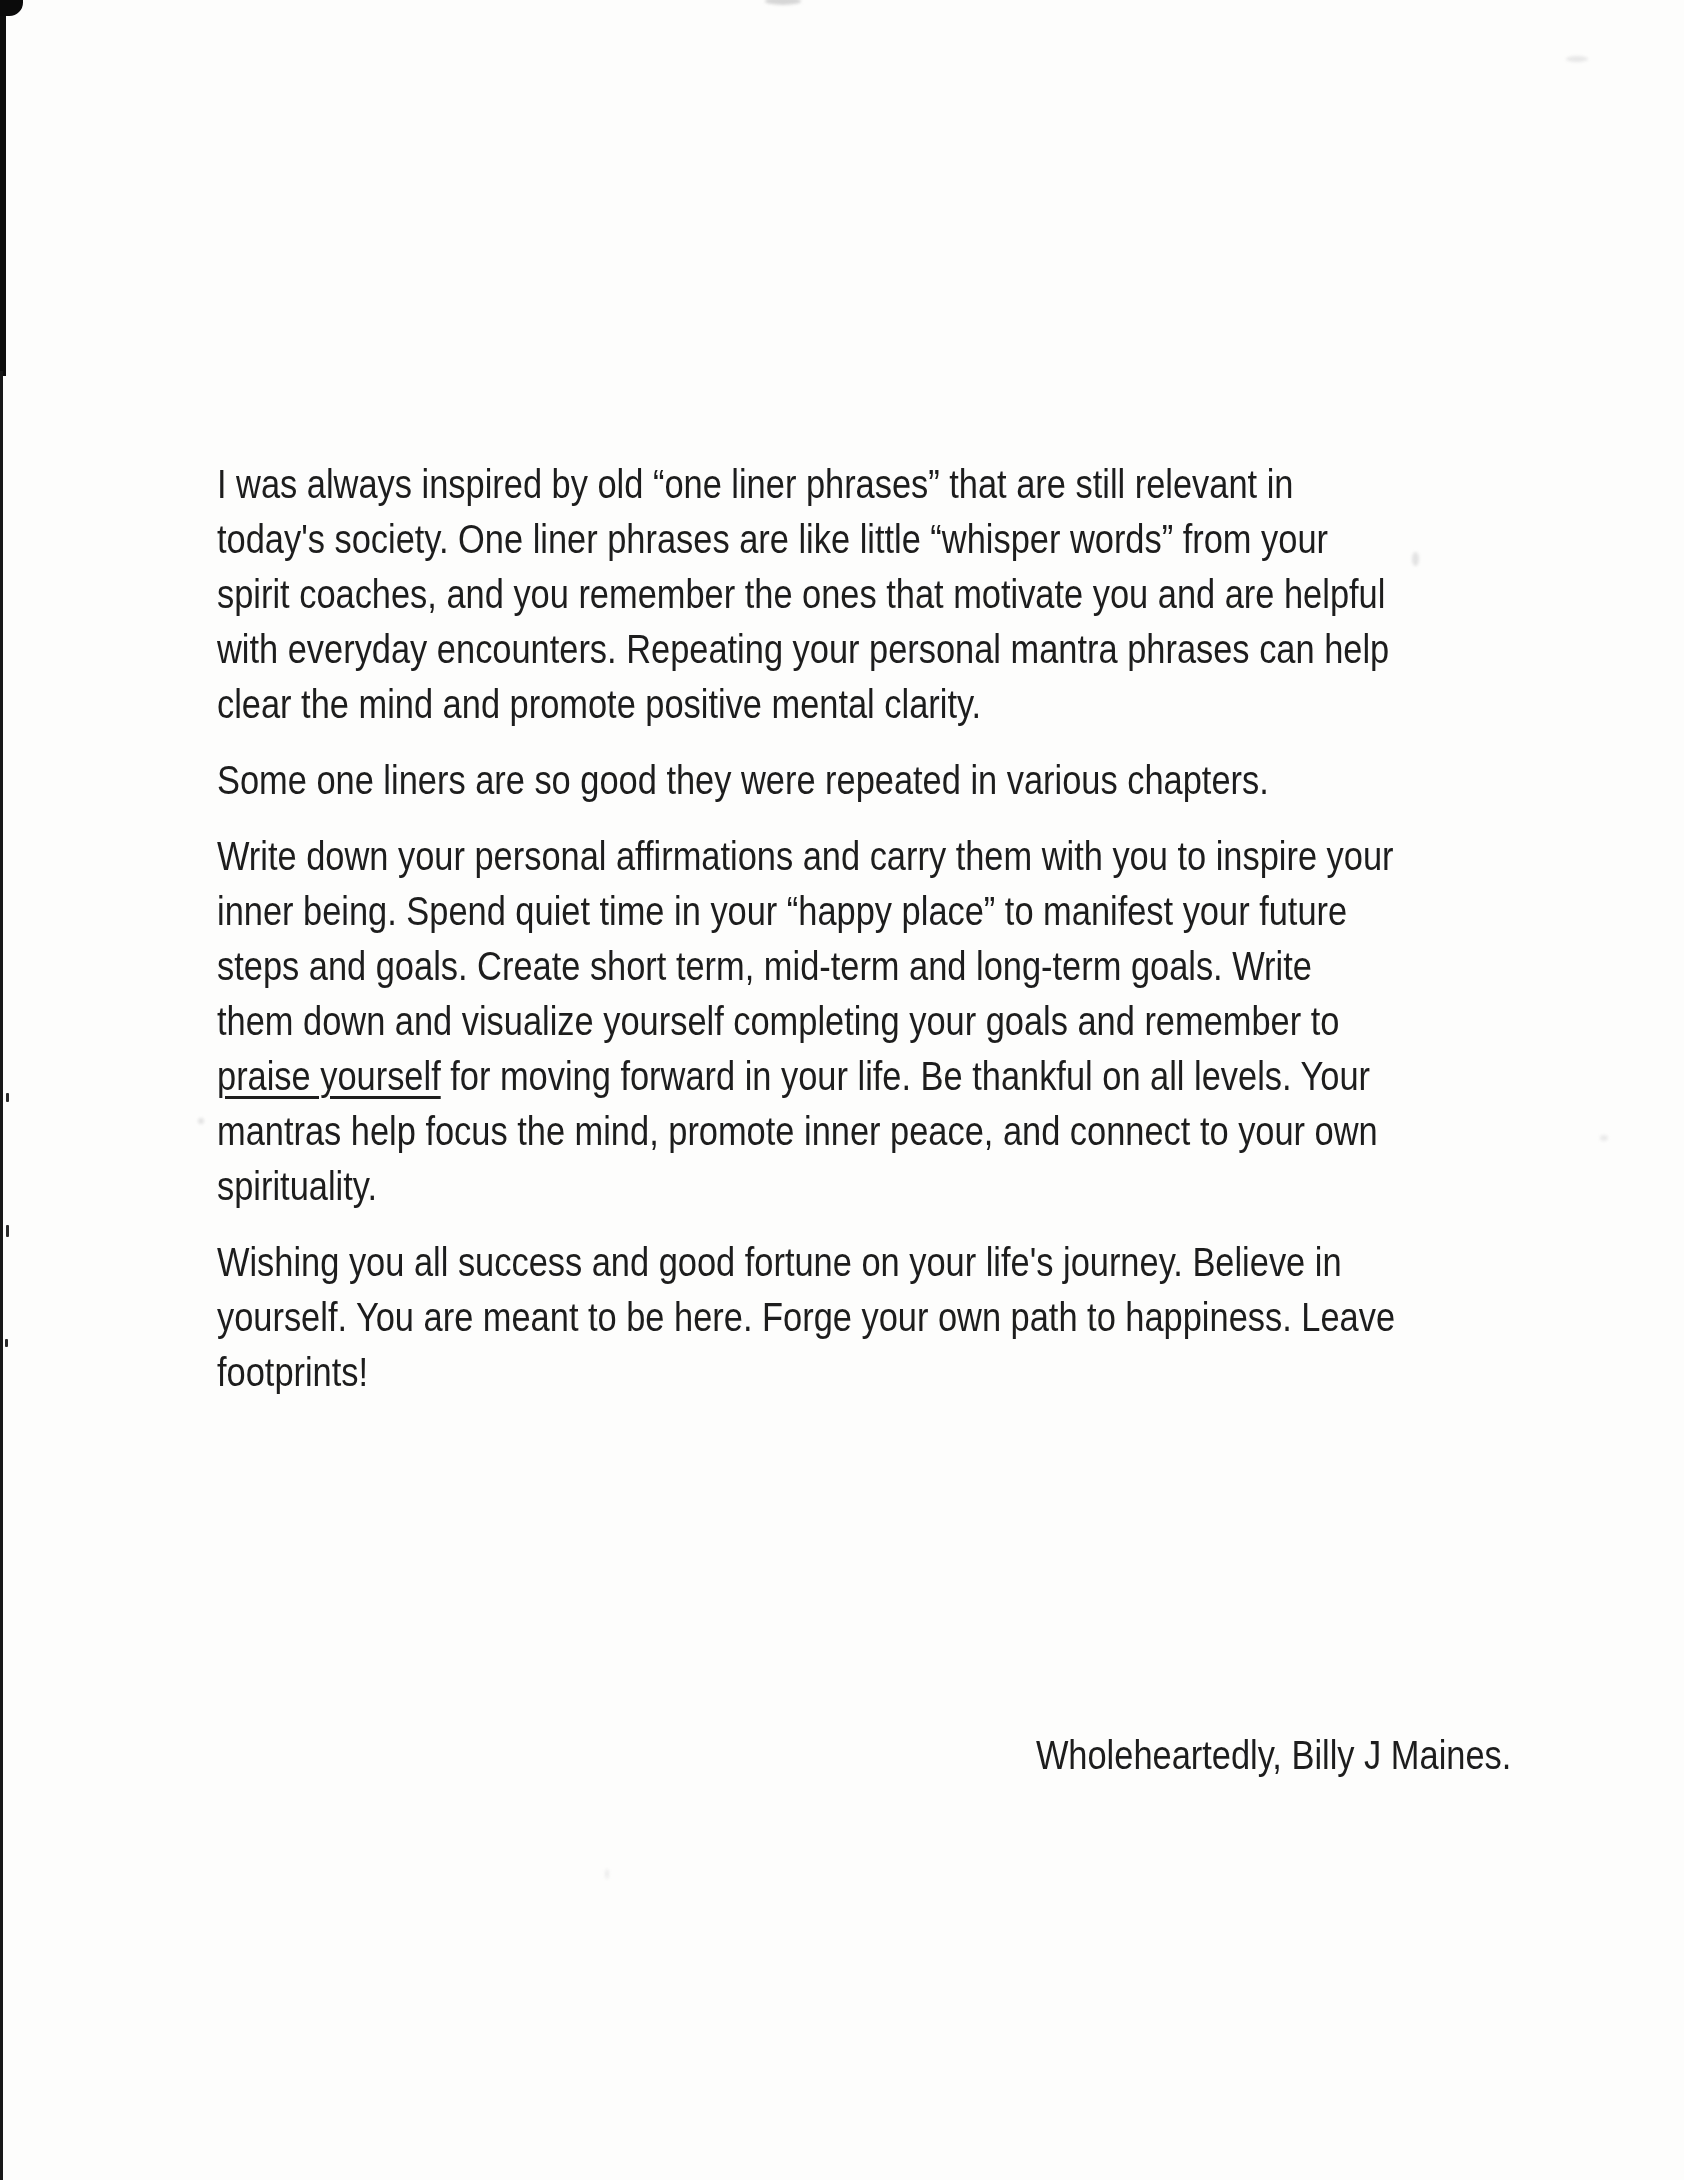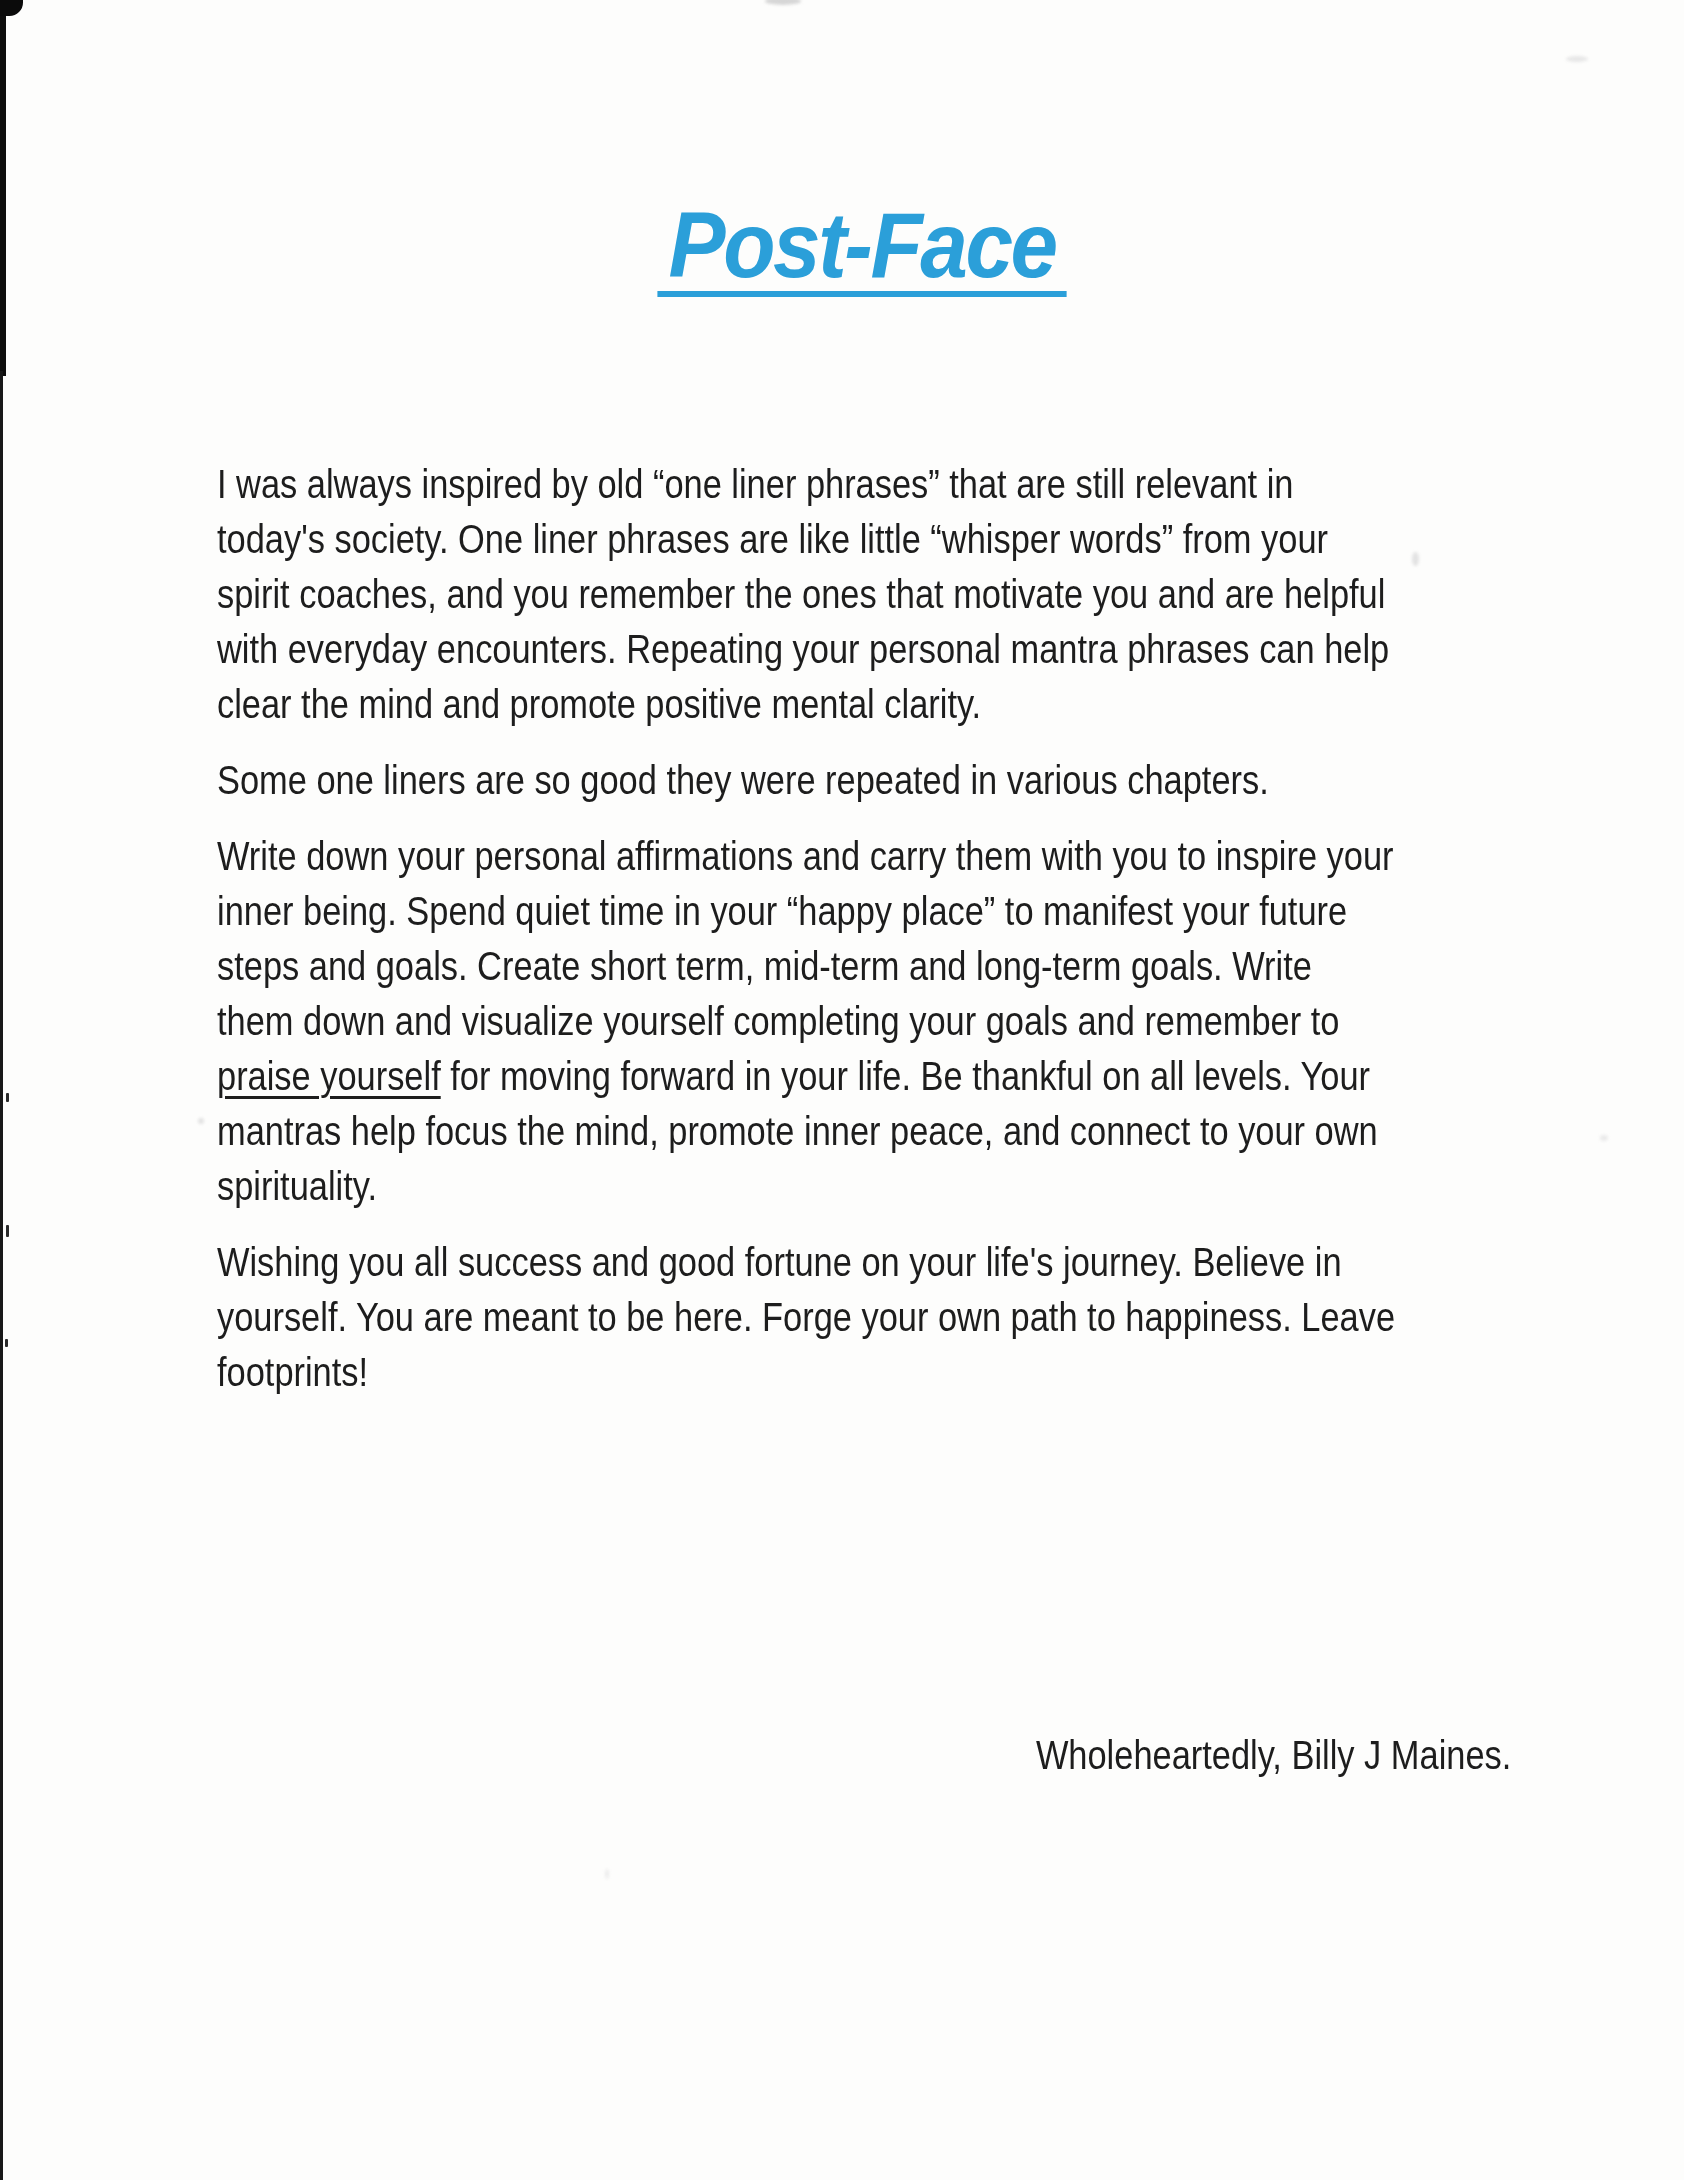--- a/index.html
+++ b/index.html
@@ -115,23 +115,20 @@
   <div class="edge-speck speck-3"></div>
   <div class="smudge smudge-top-center"></div>
   <div class="smudge smudge-right-upper"></div>
   <div class="smudge smudge-mid-right"></div>
   <div class="smudge smudge-mid-left"></div>
   <div class="smudge smudge-low-right"></div>
   <div class="smudge smudge-low-center"></div>
 
   <div class="content">
 
-    <div class="title-row">
-      <span class="title">Post-Face</span>
-    </div>
 
     <div class="text-scale">
 
       <p>I was always inspired by old “one liner phrases” that are still relevant in
 today's society. One liner phrases are like little “whisper words” from your
 spirit coaches, and you remember the ones that motivate you and are helpful
 with everyday encounters. Repeating your personal mantra phrases can help
 clear the mind and promote positive mental clarity.</p>
 
       <p>Some one liners are so good they were repeated in various chapters.</p>

